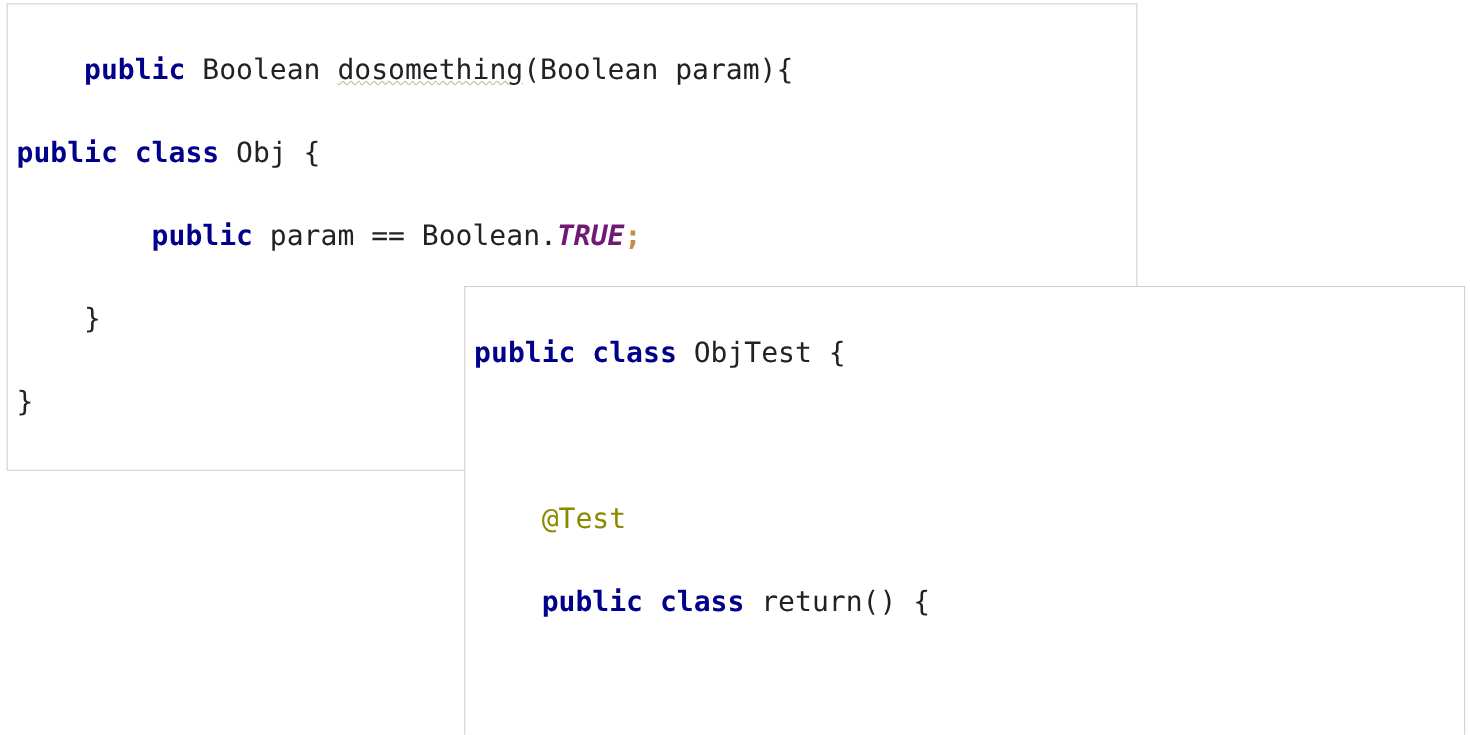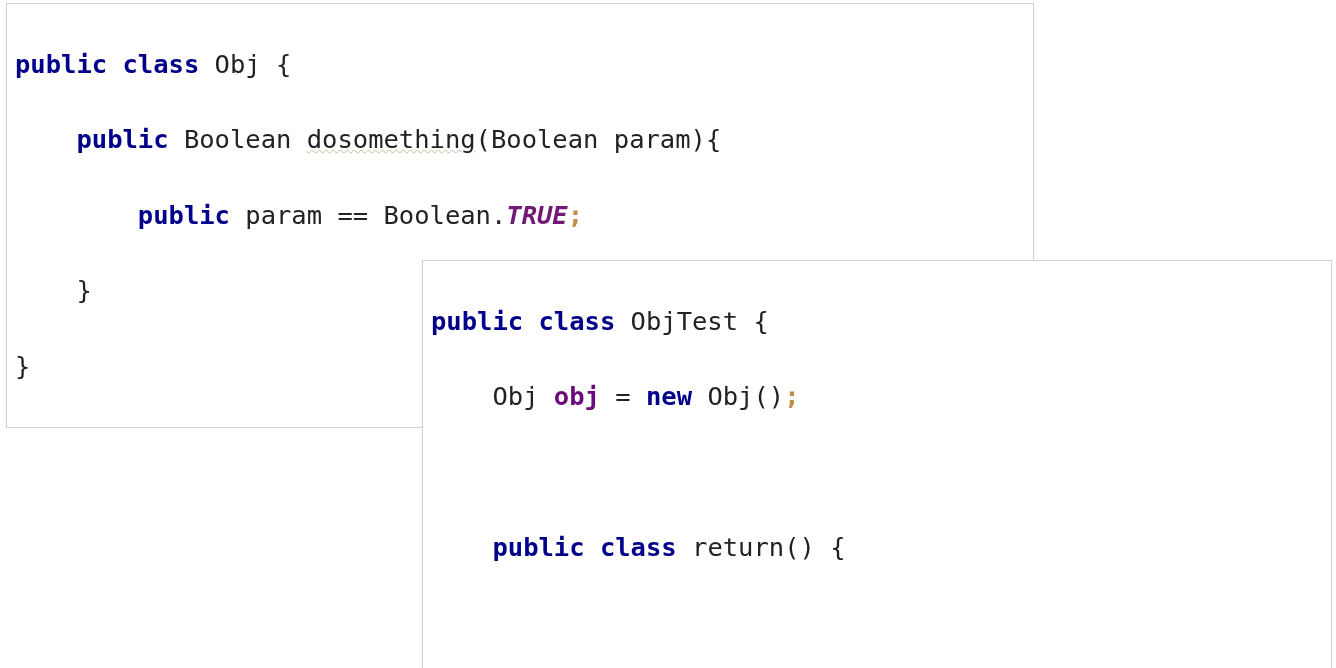--- a/index.html
+++ b/index.html
@@ -29,30 +29,30 @@
   .semi { color: #c28c4a; font-weight: bold; }
   .wavy {
     text-decoration: underline wavy #c0c0a0;
     text-decoration-thickness: 1px;
   }
 </style>
 </head>
 <body>
 
 <div class="codebox" style="left:6px; top:3px; width:1010px;">
+<span class="line"><span class="plain">    </span><span class="kw">public</span><span class="plain"> Boolean </span><span class="plain wavy">dosomething</span><span class="plain">(Boolean param){</span></span>
 <span class="line"><span class="kw">public</span> <span class="kw">class</span><span class="plain"> Obj {</span></span>
-<span class="line"><span class="plain">    </span><span class="kw">public</span><span class="plain"> Boolean </span><span class="plain wavy">dosomething</span><span class="plain">(Boolean param){</span></span>
 <span class="line"><span class="plain">        </span><span class="kw">public</span><span class="plain"> param == Boolean.</span><span class="constfld">TRUE</span><span class="semi">;</span></span>
 <span class="line"><span class="plain">    </span><span class="plain">}</span></span>
 <span class="line"><span class="plain">}</span></span>
 </div>
 
 <div class="codebox" style="left:422px; top:260px; width:892px;">
 <span class="line"><span class="kw">public</span> <span class="kw">class</span><span class="plain"> ObjTest {</span></span>
-<span class="line"><span class="plain">    </span><span class="plain">Obj </span><span class="field">obj</span><span class="plain"> = </span><span class="kw">new</span><span class="plain"> Obj()</span><span class="semi">;</span></span>
 <span class="line"><span class="plain"> </span></span>
+<span class="line"><span class="plain">    </span><span class="ann">@Test</span></span>
 <span class="line"><span class="plain">    </span><span class="kw">public</span> <span class="kw">class</span><span class="plain"> return() {</span></span>
 
 
 
 
 
 </div>
 
 </body></html>

